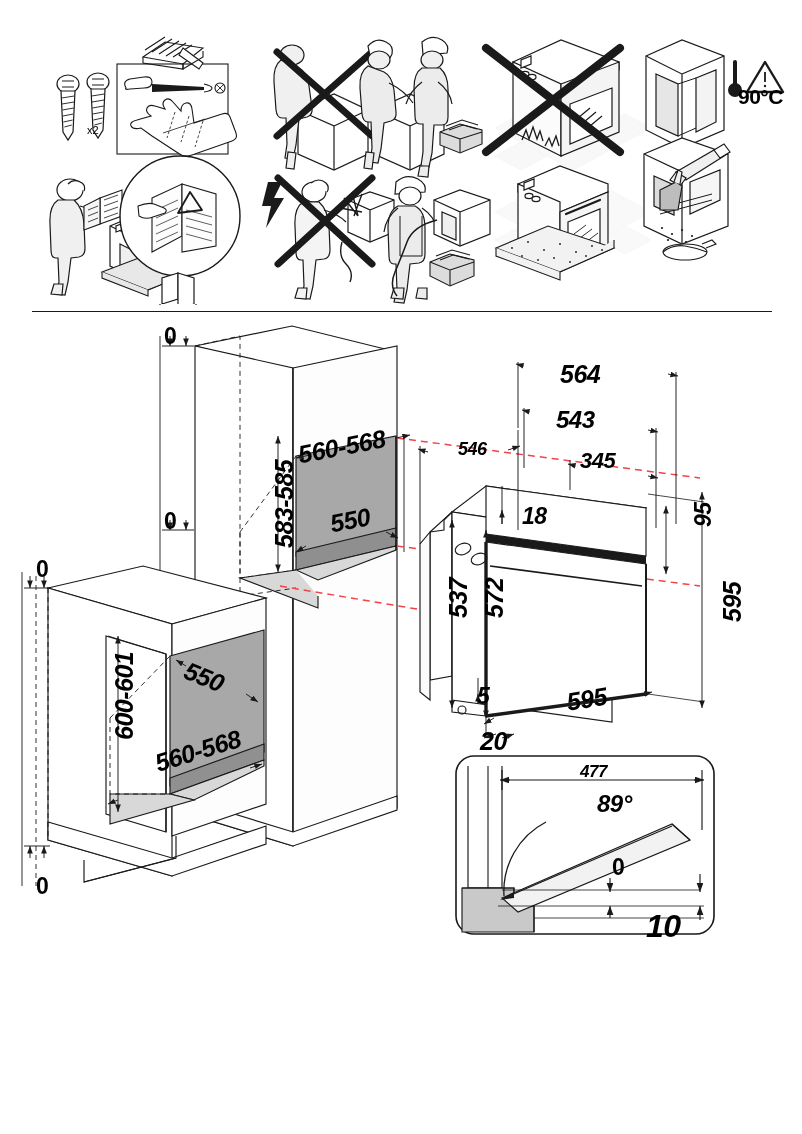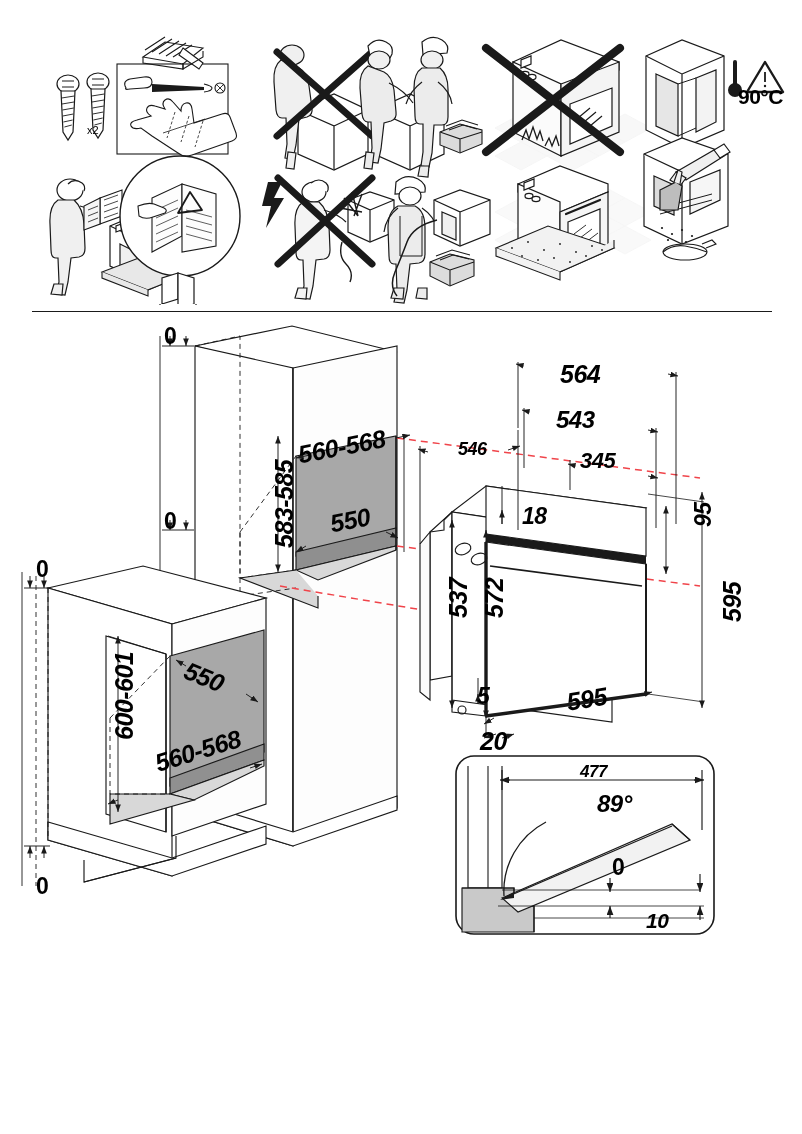--- a/index.html
+++ b/index.html
@@ -622,18 +622,18 @@
   <div class="dim rot90" style="left:482px;top:618px;font-size:25px;">572</div>
   <div class="dim rot90" style="left:692px;top:527px;font-size:23px;">95</div>
   <div class="dim rot90" style="left:720px;top:622px;font-size:25px;">595</div>
   <div class="dim" style="left:477px;top:685px;font-size:23px;">5</div>
   <div class="dim" style="left:480px;top:729px;font-size:25px;">20</div>
   <div class="dim" style="left:565px;top:690px;font-size:25px;transform:rotate(-9deg);transform-origin:0 0;">595</div>
 
   <div class="dim" style="left:580px;top:763px;font-size:17px;">477</div>
   <div class="dim" style="left:555px;top:792px;font-size:24px;margin-left:42px;">89°</div>
   <div class="dim zero" style="left:612px;top:856px;">0</div>
-  <div class="dim" style="left:646px;top:910px;font-size:21px;">10</div>
+  <div class="dim" style="left:646px;top:910px;font-size:32px;">10</div>
 
   <div class="x2" style="left:87px;top:124px;">x2</div>
   <div class="temp-label" style="left:738px;top:85px;">90°C</div>
 
 </div>
 
 </body></html>

